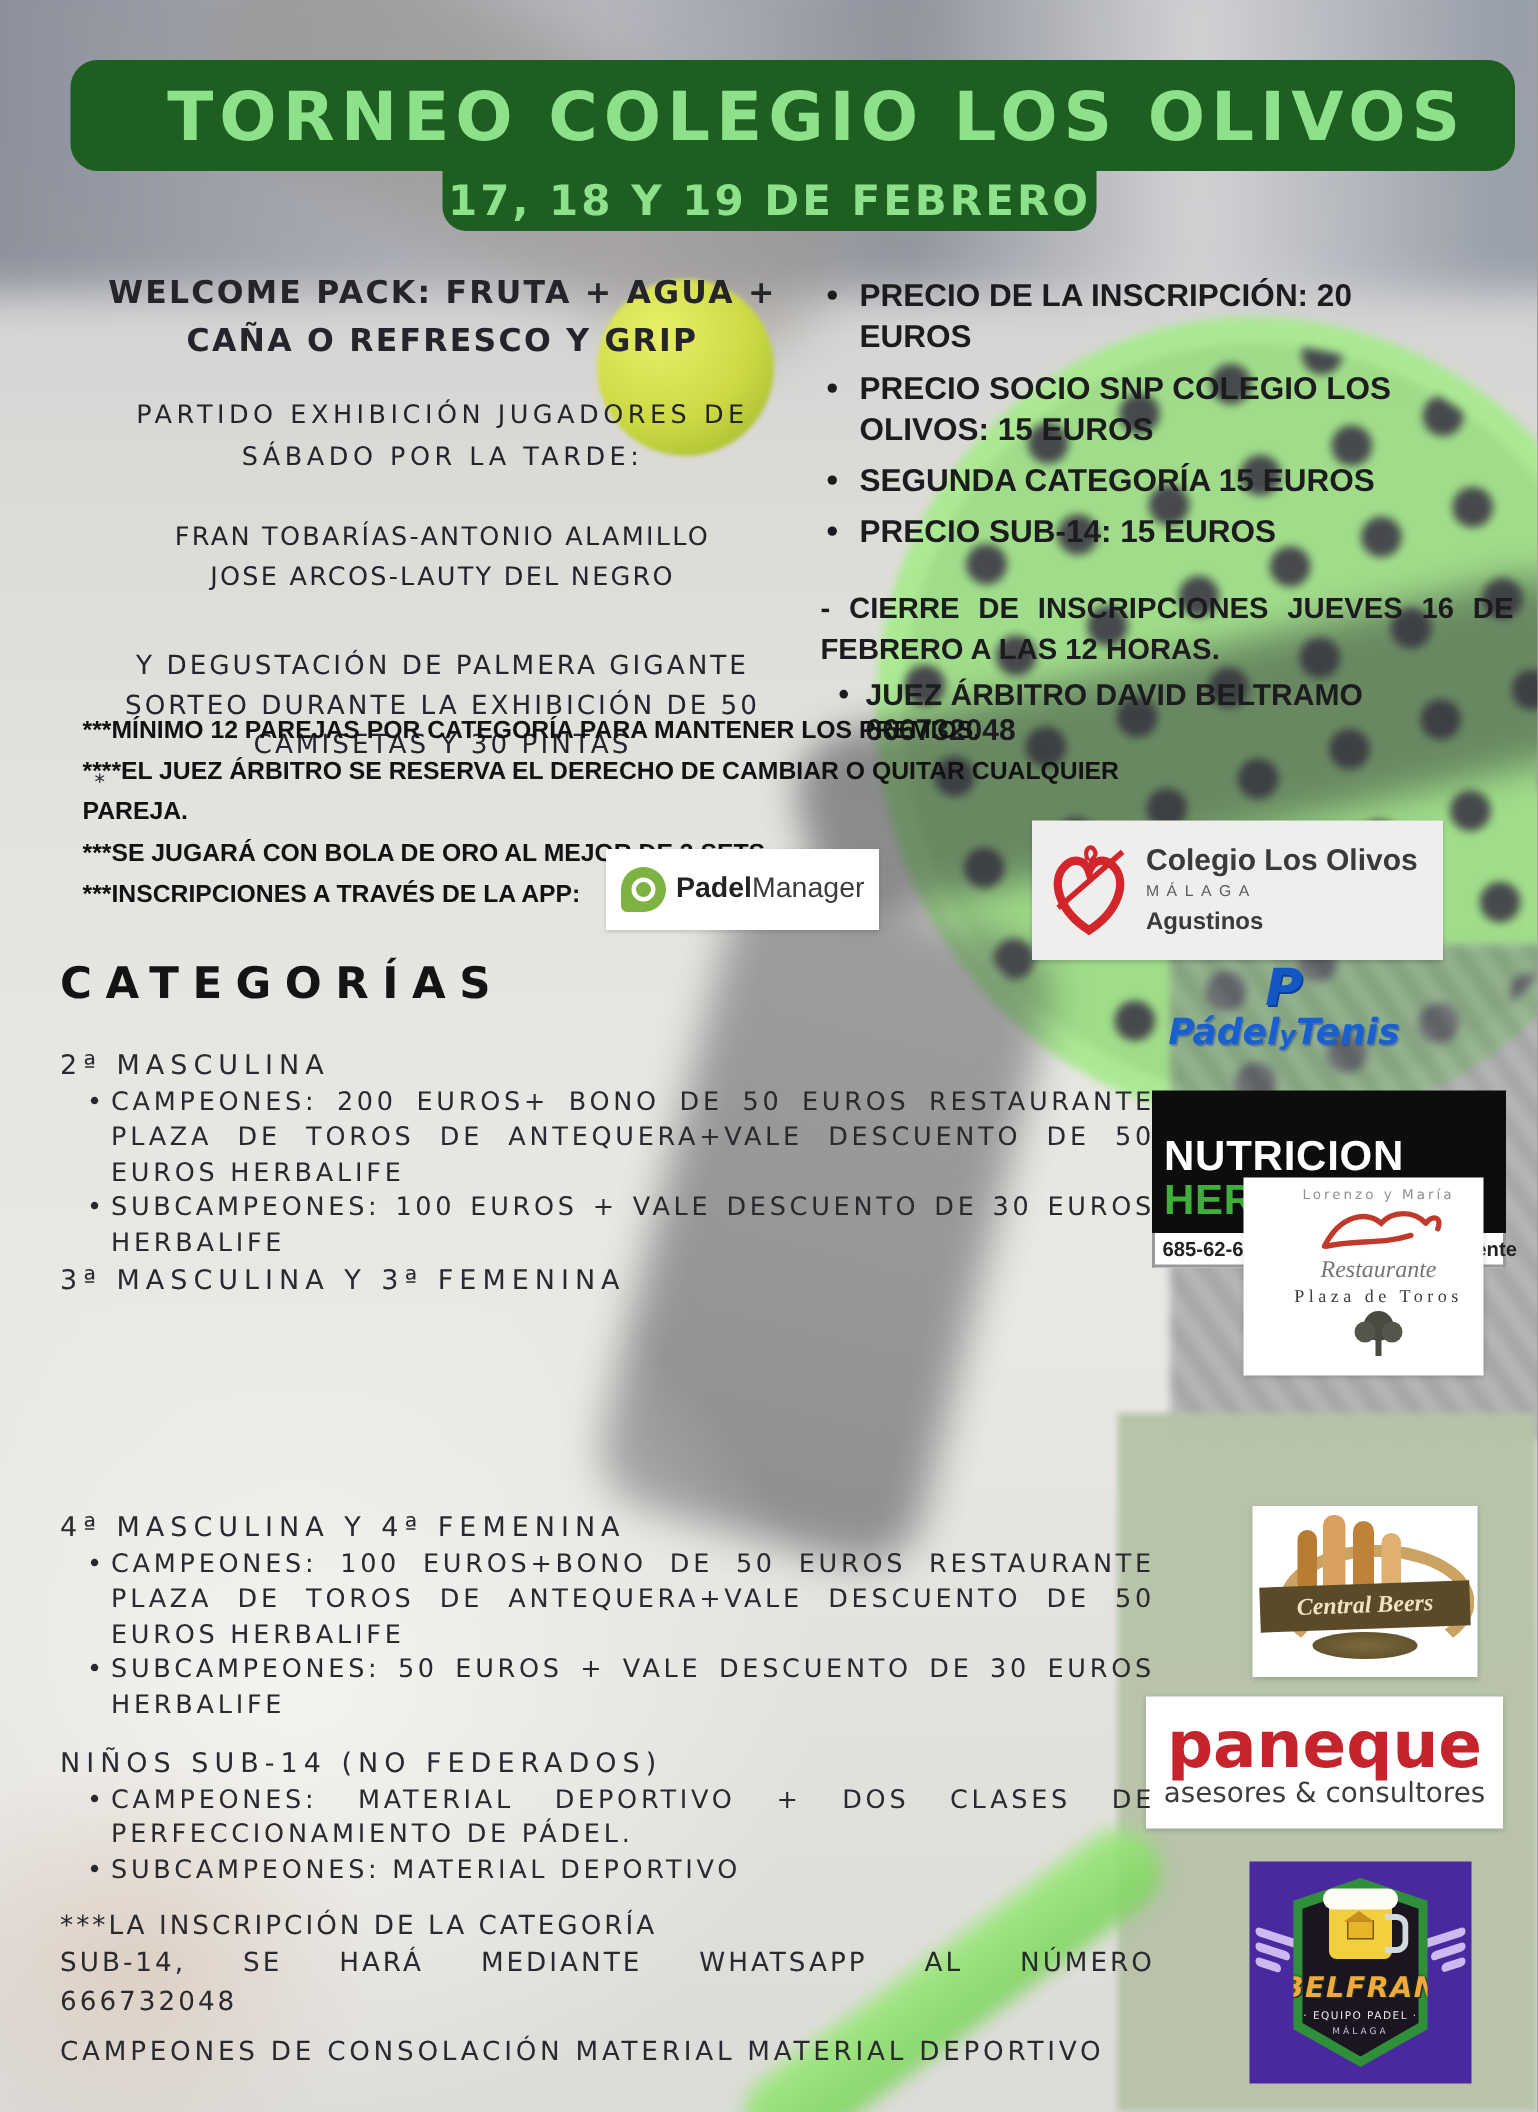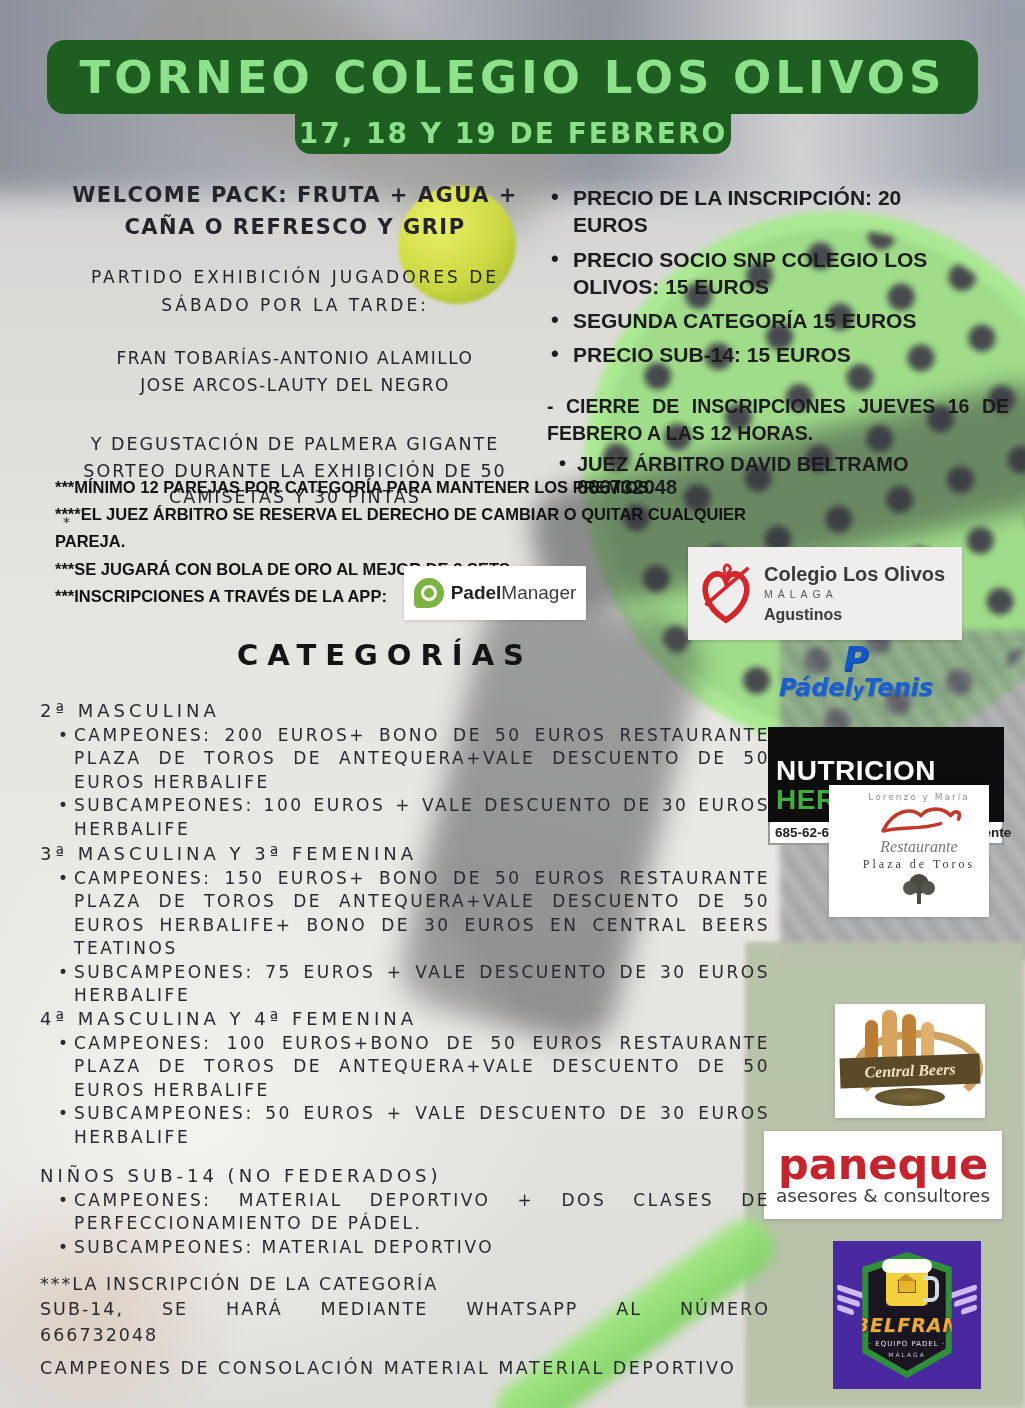--- a/index.html
+++ b/index.html
@@ -35,21 +35,21 @@
   .bg-sage{left:745px;top:942px;width:280px;height:466px;background:#b7c3a9;
     filter:blur(2px);opacity:.97;}
   .bg-shirt{left:-90px;top:870px;width:640px;height:560px;
     background:radial-gradient(ellipse at 45% 45%,#f4f3f0 0%,rgba(244,243,240,0) 70%);}
   .bg-green-band{left:470px;top:1300px;width:330px;height:56px;transform:rotate(-36deg);
     background:linear-gradient(#9fe97f,#7ed45f);filter:blur(6px);opacity:.9;border-radius:28px;}
   .bg-peach{left:-70px;top:1170px;width:320px;height:280px;
     background:radial-gradient(ellipse,#d9c3b2 0%,rgba(217,195,178,0) 70%);opacity:.6;}
   
   .banner-main{left:47px;top:40px;width:931px;height:74px;background:#1e5e21;border-radius:18px;
-    display:flex;align-items:center;justify-content:center;}
+    display:flex;align-items:center;justify-content:center;padding-left:32px;}
   .banner-main span{color:#8ee18b;font-size:45px;font-weight:bold;letter-spacing:4px;white-space:nowrap;}
   .banner-sub{left:295px;top:112px;width:436px;height:42px;background:#1e5e21;border-radius:0 0 16px 16px;
     display:flex;align-items:center;justify-content:center;}
   .banner-sub span{color:#8ee18b;font-size:28px;font-weight:bold;letter-spacing:2px;white-space:nowrap;}
   
   .intro{left:55px;top:180px;width:480px;text-align:center;color:#26242b;}
   .intro .welcome{font-size:21px;font-weight:bold;letter-spacing:1.5px;line-height:1.5;}
   .intro .exhibition{margin-top:20px;font-size:17px;letter-spacing:3px;line-height:1.65;}
   .intro .players{margin-top:26px;font-size:17px;letter-spacing:1.5px;line-height:1.6;}
   .intro .palmera{margin-top:32px;font-size:17.5px;letter-spacing:2px;line-height:1.5;}
@@ -144,21 +144,21 @@
   .bf-house::before{content:"";position:absolute;top:-7px;left:-3px;border-left:10px solid transparent;
     border-right:10px solid transparent;border-bottom:7px solid #c98f1e;}
   .bf-name{position:absolute;top:62px;left:-12px;right:-12px;text-align:center;color:#f2a93b;
     font-weight:bold;font-style:italic;font-size:19px;letter-spacing:1px;
     text-shadow:1px 1px 0 #233,0 0 2px #143314;z-index:3;}
   .bf-team{position:absolute;top:88px;left:0;right:0;text-align:center;color:#ece7f5;font-size:7px;
     letter-spacing:1px;z-index:3;}
   .bf-city{position:absolute;top:99px;left:0;right:0;text-align:center;color:#c9c0dd;font-size:6px;
     letter-spacing:2px;z-index:3;}
   
-  .cat-heading{left:40px;top:638px;width:690px;text-align:center;font-size:29px;font-weight:bold;
+  .cat-heading{left:40px;top:638px;width:690px;font-size:29px;font-weight:bold;
     letter-spacing:9px;color:#141414;}
   .sec{left:40px;width:730px;color:#2a2a2e;}
   .sec .sec-title{font-size:18px;letter-spacing:4px;margin-bottom:3px;}
   .sec ul{margin:0;padding:0;list-style:none;}
   .sec li{position:relative;padding-left:34px;font-size:17px;letter-spacing:2.5px;line-height:1.38;
     text-align:justify;}
   .sec li::before{content:"•";position:absolute;left:18px;top:0;}
   .sec2{top:700px;} .sec3{top:843px;} .sec4{top:1008px;} .sec5{top:1165px;}
   .wnote{left:40px;top:1272px;width:730px;color:#2a2a2e;font-size:17.5px;letter-spacing:2px;line-height:1.45;}
   .wnote .force-just{text-align:justify;text-align-last:justify;}
@@ -311,24 +311,20 @@
   <div class="abs sec sec2">
     <div class="sec-title">2ª MASCULINA</div>
     <ul>
       <li>CAMPEONES: 200 EUROS+ BONO DE 50 EUROS RESTAURANTE PLAZA DE TOROS DE ANTEQUERA+VALE DESCUENTO DE 50 EUROS HERBALIFE</li>
       <li>SUBCAMPEONES: 100 EUROS + VALE DESCUENTO DE 30 EUROS HERBALIFE</li>
     </ul>
   </div>
 
   <div class="abs sec sec3">
     <div class="sec-title">3ª MASCULINA Y 3ª FEMENINA</div>
-    <ul>
-      <li>CAMPEONES: 150 EUROS+ BONO DE 50 EUROS RESTAURANTE PLAZA DE TOROS DE ANTEQUERA+VALE DESCUENTO DE 50 EUROS HERBALIFE+ BONO DE 30 EUROS EN CENTRAL BEERS TEATINOS</li>
-      <li>SUBCAMPEONES: 75 EUROS + VALE DESCUENTO DE 30 EUROS HERBALIFE</li>
-    </ul>
   </div>
 
   <div class="abs sec sec4">
     <div class="sec-title">4ª MASCULINA Y 4ª FEMENINA</div>
     <ul>
       <li>CAMPEONES: 100 EUROS+BONO DE 50 EUROS RESTAURANTE PLAZA DE TOROS DE ANTEQUERA+VALE DESCUENTO DE 50 EUROS HERBALIFE</li>
       <li>SUBCAMPEONES: 50 EUROS + VALE DESCUENTO DE 30 EUROS HERBALIFE</li>
     </ul>
   </div>
 

